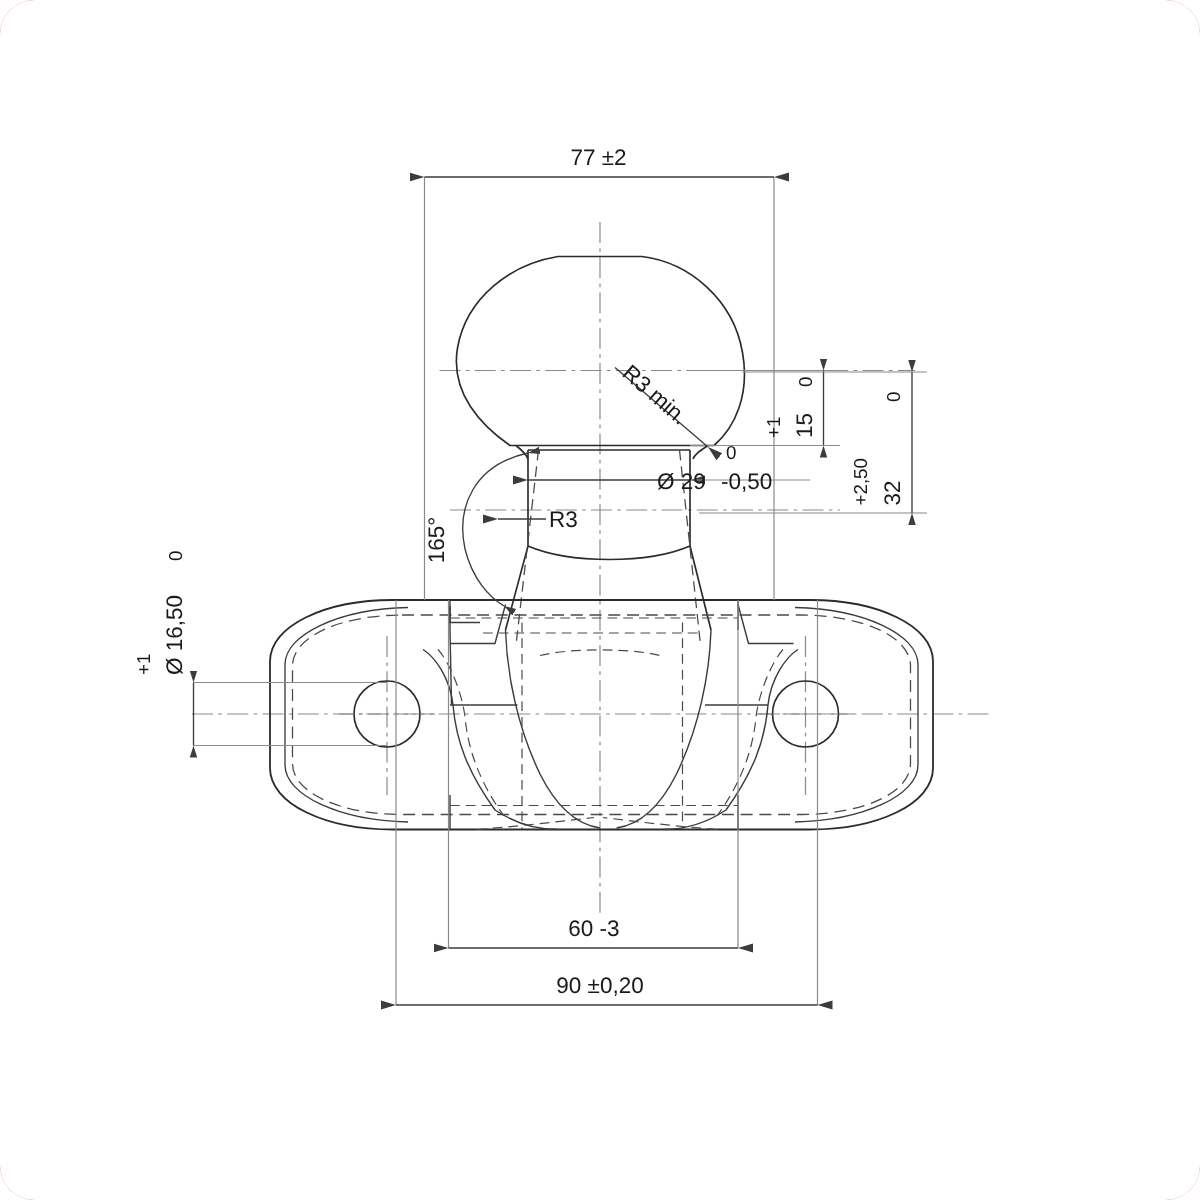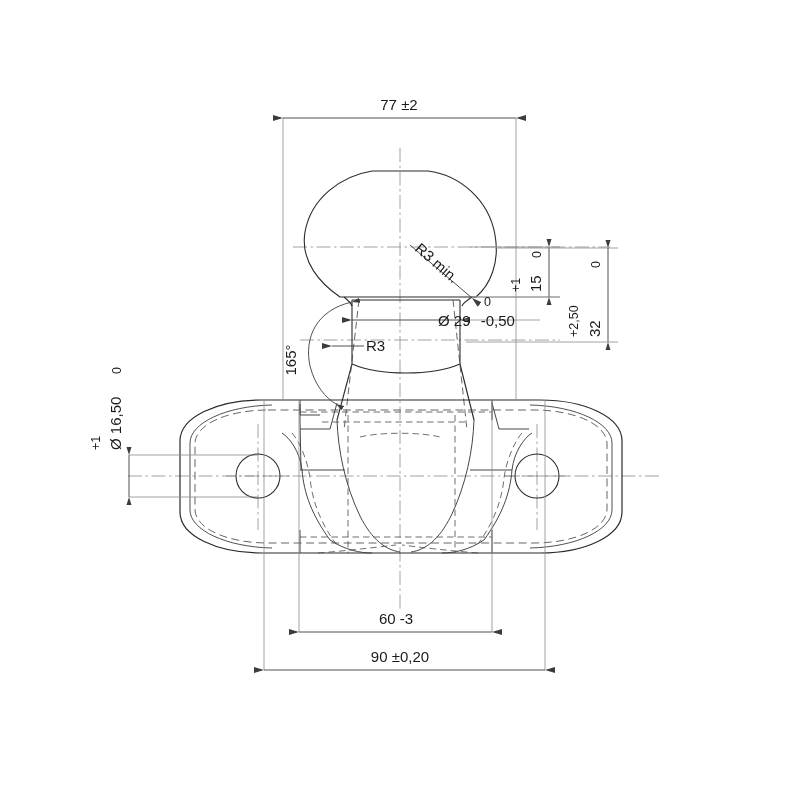--- a/index.html
+++ b/index.html
@@ -10,20 +10,21 @@
   }
   body {
     font-family: "Liberation Sans", sans-serif;
   }
   #drawing-canvas {
     position: relative;
     width: 800px;
     height: 800px;
     background: #ec4899;
     overflow: hidden;
+    border-radius: 23px;
   }
   #drawing-canvas svg {
     display: block;
   }
   .dim-text {
     font-family: "Liberation Sans", sans-serif;
     font-size: 15px;
     fill: #1a1a1a;
   }
   .tol-text {

